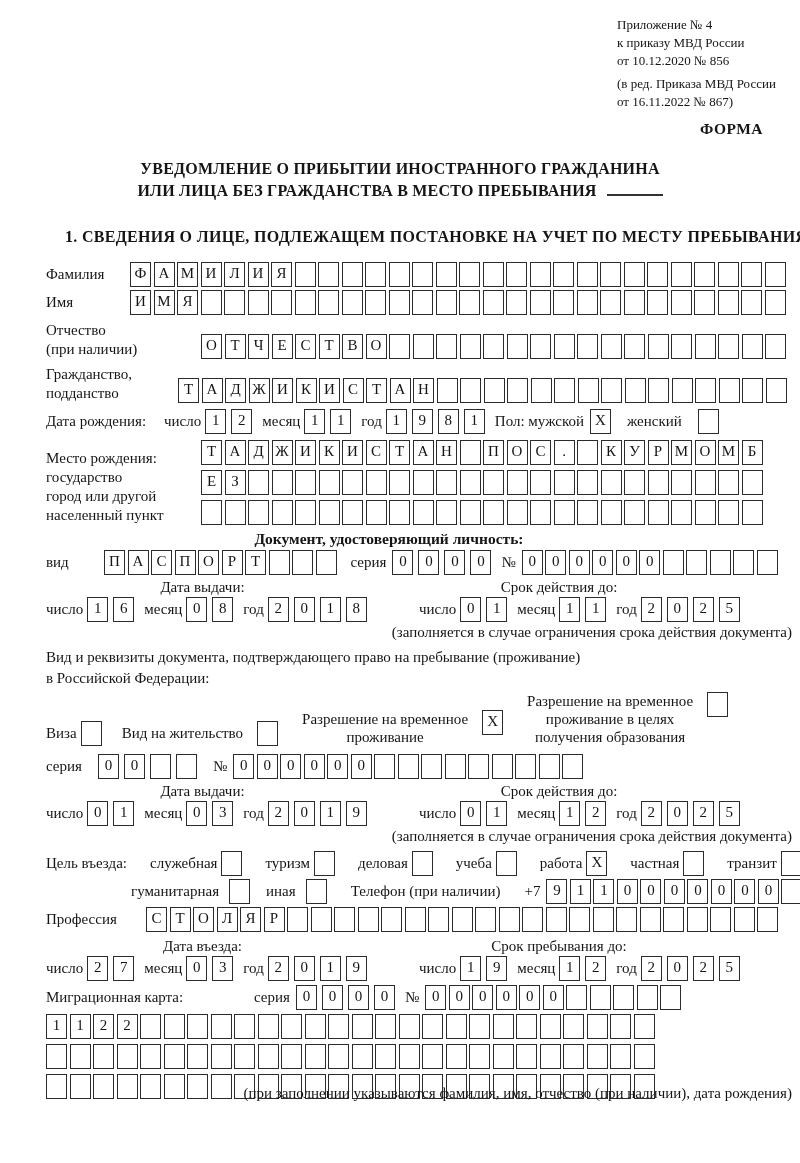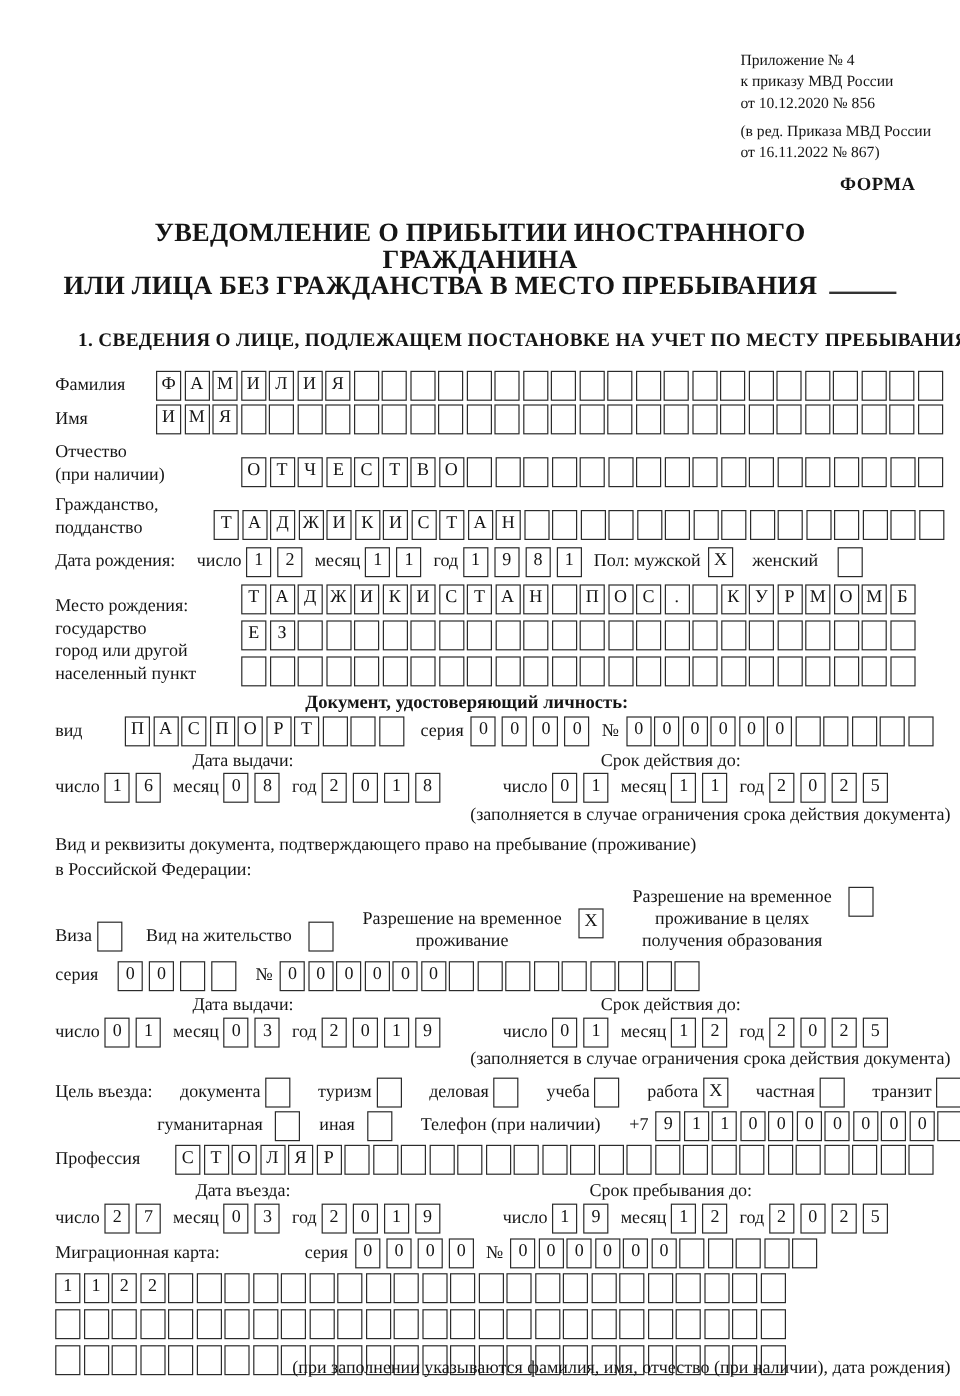--- a/index.html
+++ b/index.html
@@ -1,22 +1,22 @@
 <!DOCTYPE html>
 <html><head>
 <meta charset="utf-8">
 <style>
   *{box-sizing:border-box;margin:0;padding:0}
   html,body{background:#fff}
   body{width:800px;height:1163px;font-family:"Liberation Serif","DejaVu Serif",serif;color:#151515}
-  .page{width:800px;height:1163px;padding:41px 8px 0 46px;overflow:hidden;position:relative;background:#fff}
+  .page{width:800px;height:1163px;padding:16px 8px 0 46px;overflow:hidden;position:relative;background:#fff}
   .annex{margin-left:571px;font-size:13px;line-height:18px}
   .annex .amend{margin-top:5px}
   .forma{font-weight:bold;font-size:15.5px;text-align:right;margin-right:29px;margin-top:9px;letter-spacing:.5px}
-  .title{text-align:center;font-weight:bold;font-size:22px;line-height:22px;margin-top:20px;margin-right:38px;letter-spacing:.2px}
+  .title{text-align:center;font-weight:bold;font-size:16px;line-height:22px;margin-top:20px;margin-right:38px;letter-spacing:.2px}
   .blank-underline{display:inline-block;width:56px;height:14px;border-bottom:2.5px solid #333;margin-left:10px}
   .sec1{font-weight:bold;font-size:16px;margin-top:26px;margin-left:19px;letter-spacing:.3px;white-space:nowrap}
   .frow{display:flex;align-items:flex-end;margin-top:3px}
   .vc{align-items:center}
   .lbl{font-size:15px;line-height:19px;white-space:nowrap}
   .lblcol{padding-top:3px}
   .cells{display:flex;gap:2.5px}
   .cell{flex:0 0 21px;width:21px;height:25px;border:1.7px solid #2b2b2b;font-size:15px;line-height:21px;text-align:center;background:#fff}
   .cb{display:inline-block;flex:0 0 21px}
   .dcells{gap:5px}
@@ -504,21 +504,21 @@
           <span class="cell">5</span>
         </span>
     </span>
   </div>
 
   <div class="note">(заполняется в случае ограничения срока действия документа)</div>
 
   <div class="frow vc mt6" style="gap:23px">
     <span class="lbl">Цель въезда:</span>
     <span class="grp">
-        <span class="lbl">документа</span>
+        <span class="lbl">служебная</span>
         <span class="cell cb"></span>
       </span>
     <span class="grp">
         <span class="lbl">туризм</span>
         <span class="cell cb"></span>
       </span>
     <span class="grp">
         <span class="lbl">деловая</span>
         <span class="cell cb"></span>
       </span>

